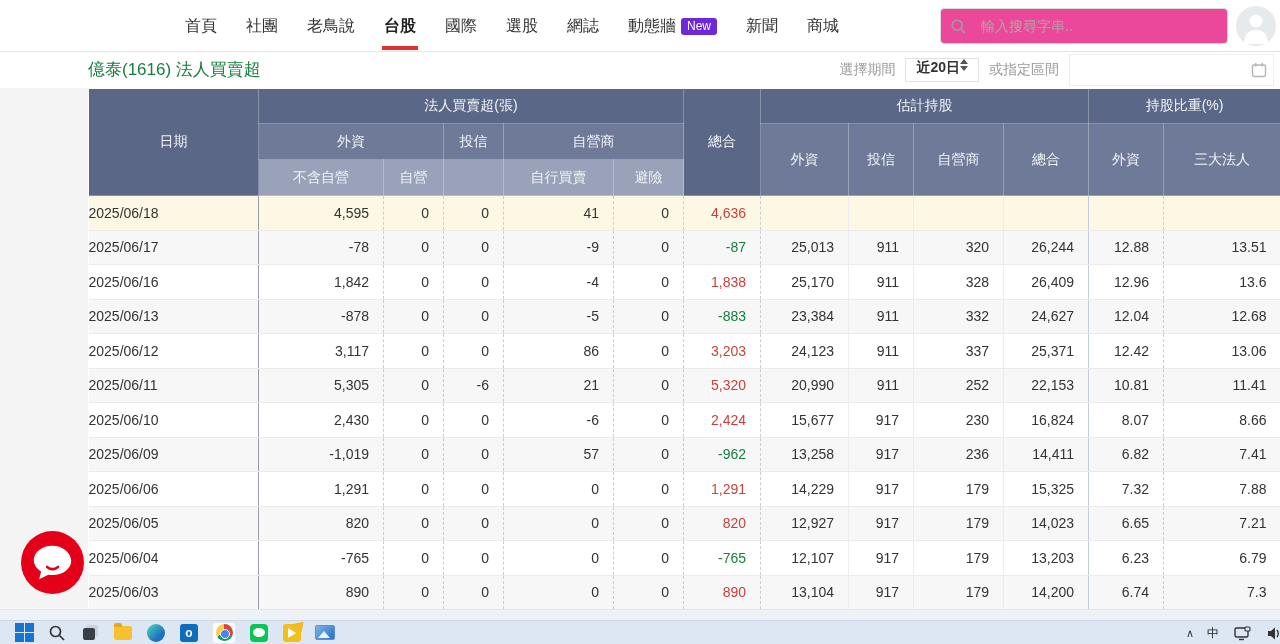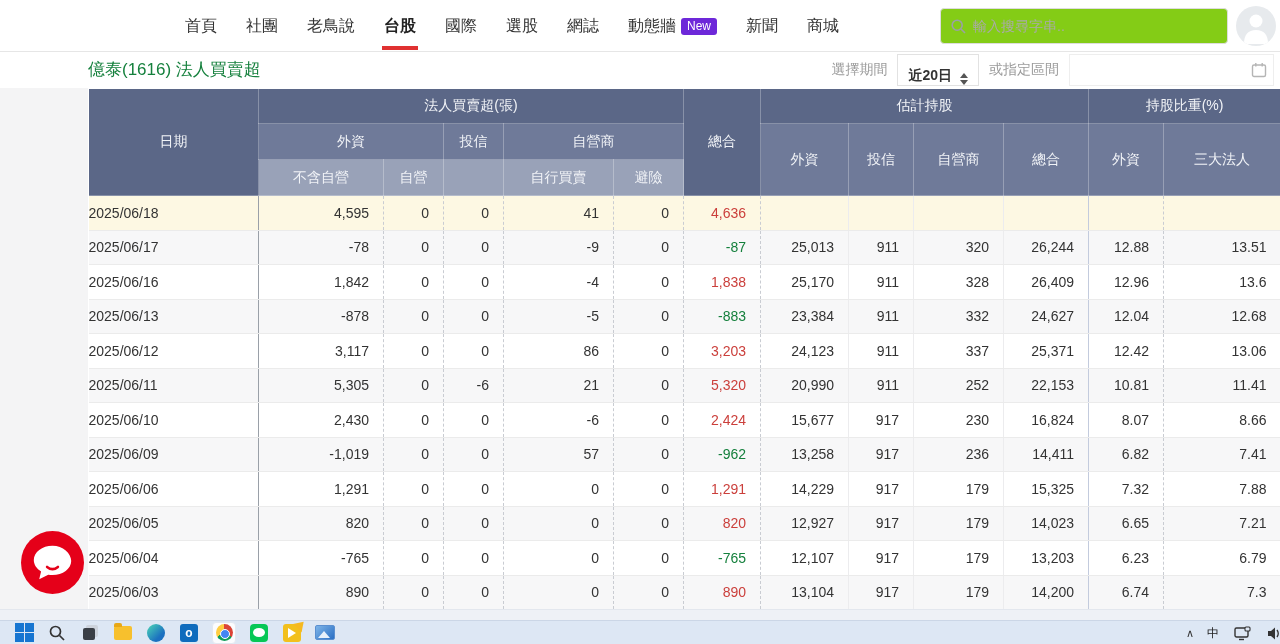--- a/index.html
+++ b/index.html
@@ -14,34 +14,34 @@
   .navbar { position:absolute; left:0; top:0; width:1280px; height:52px; background:#fff;
             border-bottom:1px solid #e6e6e6; display:flex; align-items:center; z-index:5; }
   .logo { position:absolute; left:88px; top:4px; width:84px; height:46px; cursor:pointer; }
   .nav-menu { position:absolute; left:185px; top:0; height:52px; display:flex; align-items:center; gap:29px; }
   .nav-item { position:relative; height:52px; display:flex; align-items:center; font-size:16px; color:#333; cursor:pointer; white-space:nowrap; }
   .nav-item.active { font-weight:bold; color:#222; }
   .nav-item.active::after { content:""; position:absolute; left:-2px; right:-2px; bottom:2px; height:4px; background:#e03131; }
   .badge-new { display:inline-block; margin-left:5px; background:#6d28d9; color:#fff; font-size:12px;
                padding:2px 6px 3px; border-radius:3px; line-height:1; }
   .search-box { position:absolute; left:940px; top:8px; width:288px; height:36px; border:1px solid #ddd;
-                border-radius:4px; background:#84cc16; display:flex; align-items:center; padding:0 10px; }
+                border-radius:4px; background:#ec4899; display:flex; align-items:center; padding:0 10px;gap:8px; }
   .search-box svg { flex:0 0 auto; margin-right:7px; }
   .search-input { border:none; outline:none; flex:1; font-size:14px; color:#333; background:transparent; font-family:inherit; }
   .search-input::placeholder { color:#aaa; }
   .avatar { position:absolute; left:1236px; top:6px; width:40px; height:40px; border-radius:50%;
             background:#e7eaed; overflow:hidden; cursor:pointer; }
 
   
   .toolbar { position:absolute; left:0; top:52px; width:1280px; height:36px; background:#fff; }
   .page-title { position:absolute; left:88px; top:6px; font-size:17px; color:#15803d; }
   .period-controls { position:absolute; right:6px; top:0; height:36px; display:flex; align-items:center; }
   .ctl-label { color:#9a9a9a; font-size:14px; padding:0 10px; }
-  .period-select { height:32px; border:1px solid #e2e2e2; background:#fff; display:flex; align-items:flex-end;
-                   padding:0 10px; font-size:14px; font-weight:bold; color:#333; cursor:pointer; gap:8px; }
+  .period-select { height:24px; border:1px solid #e2e2e2; background:#fff; display:flex; align-items:flex-start;
+                   padding:0 10px; font-size:14px; font-weight:bold; color:#333; cursor:pointer; gap:0; }
   .updown { display:flex; flex-direction:column; line-height:0; gap:2px; }
   .range-input-wrap { position:relative; width:205px; height:32px; border:1px solid #eee; background:#fff;
                       display:flex; align-items:center; }
   .range-input { border:none; outline:none; width:170px; height:100%; padding:0 8px; font-size:14px; background:transparent; }
   .calendar-btn { position:absolute; right:6px; top:7px; cursor:pointer; }
 
   
   .table-wrap { position:absolute; left:88px; top:88px; width:1192px; }
   table { border-collapse:collapse; table-layout:fixed; width:1192px; font-size:14px; }
   th { font-weight:normal; color:#f1f3f7; border:1px solid rgba(255,255,255,.28); }

